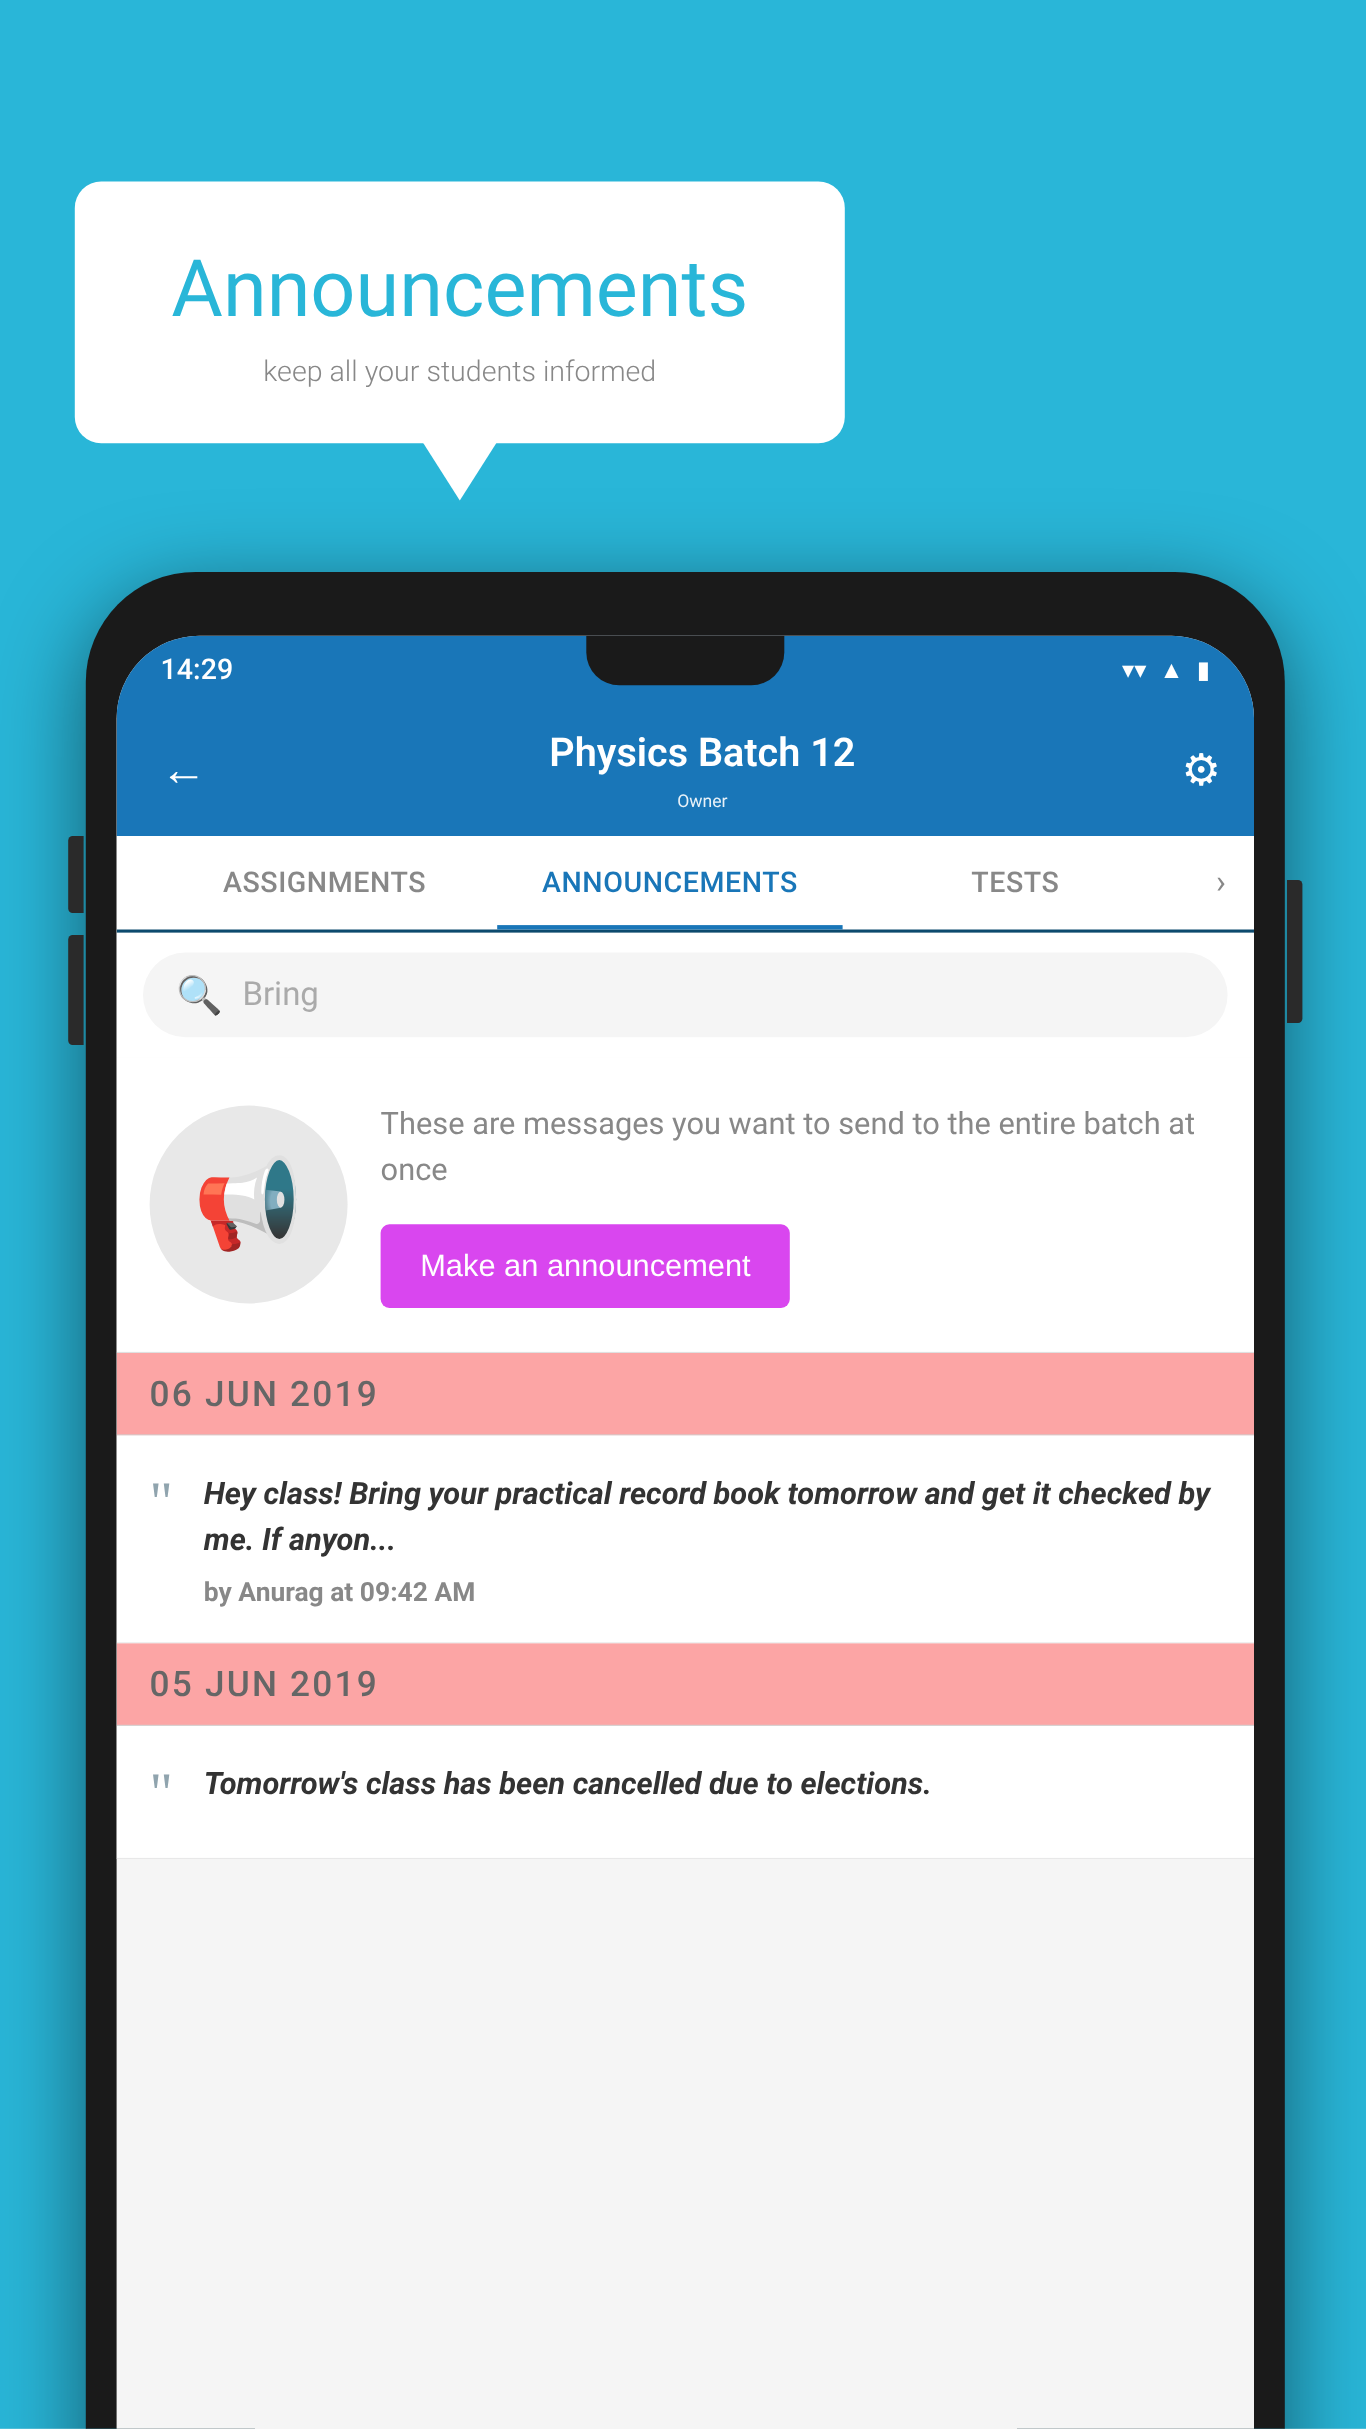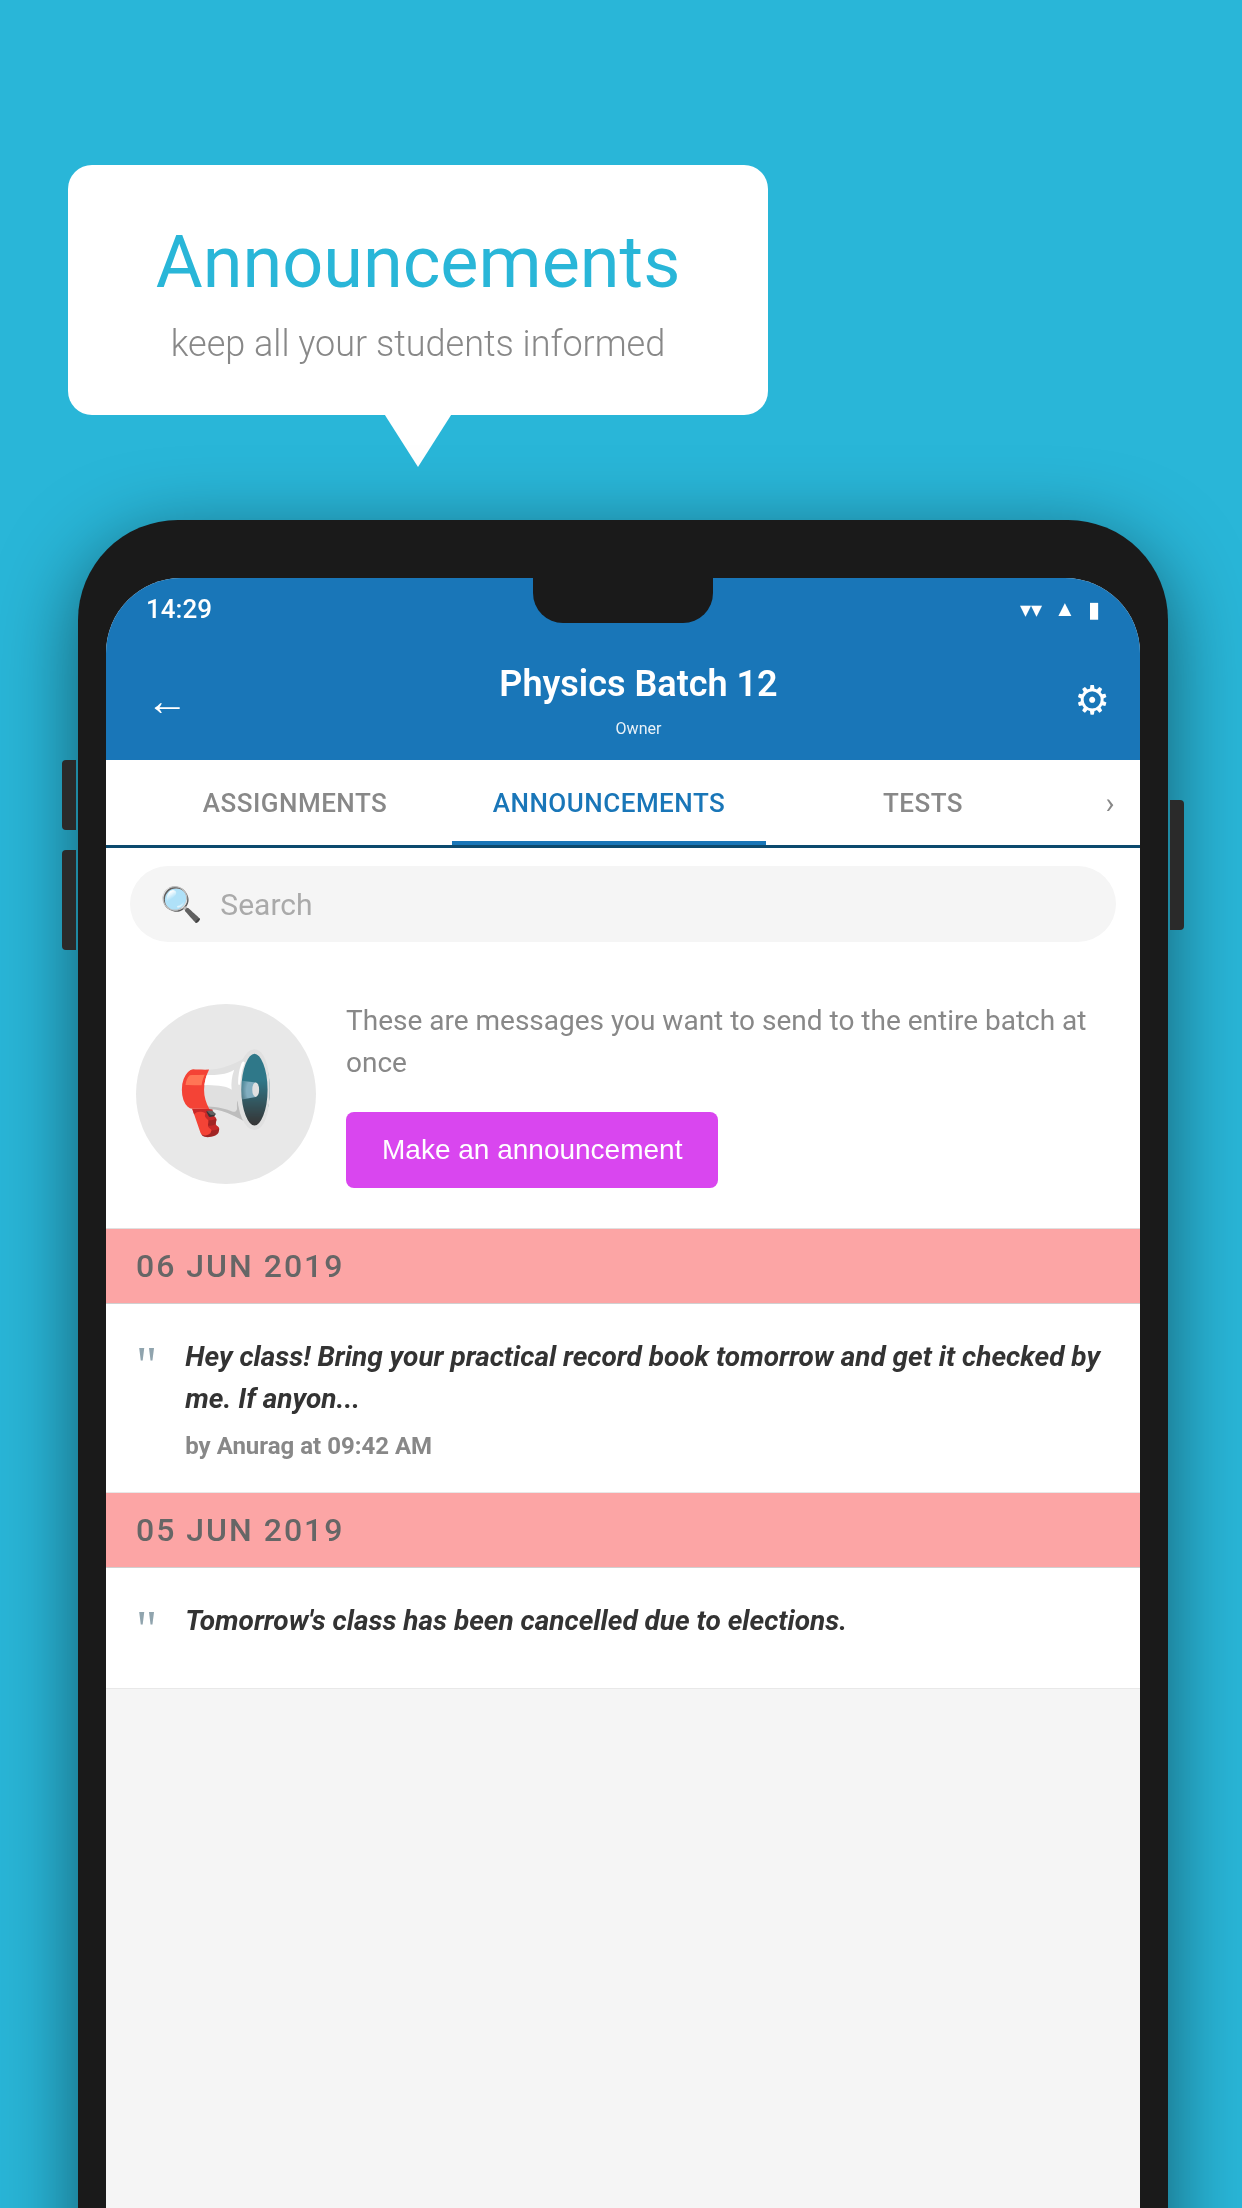--- a/index.html
+++ b/index.html
@@ -43,21 +43,21 @@
 
     .speech-bubble-title {
       font-size: 72px;
       font-weight: 400;
       color: #29b6d8;
       text-align: center;
       margin-bottom: 18px;
     }
 
     .speech-bubble-subtitle {
-      font-size: 36px;
+      font-size: 26px;
       color: #888;
       text-align: center;
       font-weight: 300;
     }
 
     
     .phone-frame {
       position: absolute;
       top: 520px;
       left: 78px;
@@ -422,21 +422,21 @@
         <span>TESTS</span>
       </div>
       <div class="tab-more">›</div>
     </div>
 
     <div class="content-area">
 
       <div class="search-container">
         <div class="search-bar">
           <span class="search-icon-inner">🔍</span>
-          <span class="search-placeholder">Search</span>
+          <span class="search-placeholder">Bring</span>
         </div>
       </div>
 
       <div class="promo-box">
         <div class="promo-icon-circle">
           <span class="megaphone-icon">📢</span>
         </div>
         <div class="promo-content">
           <div class="promo-description">These are messages you want to send to the entire batch at once</div>
           <button class="make-announcement-btn">Make an announcement</button>

